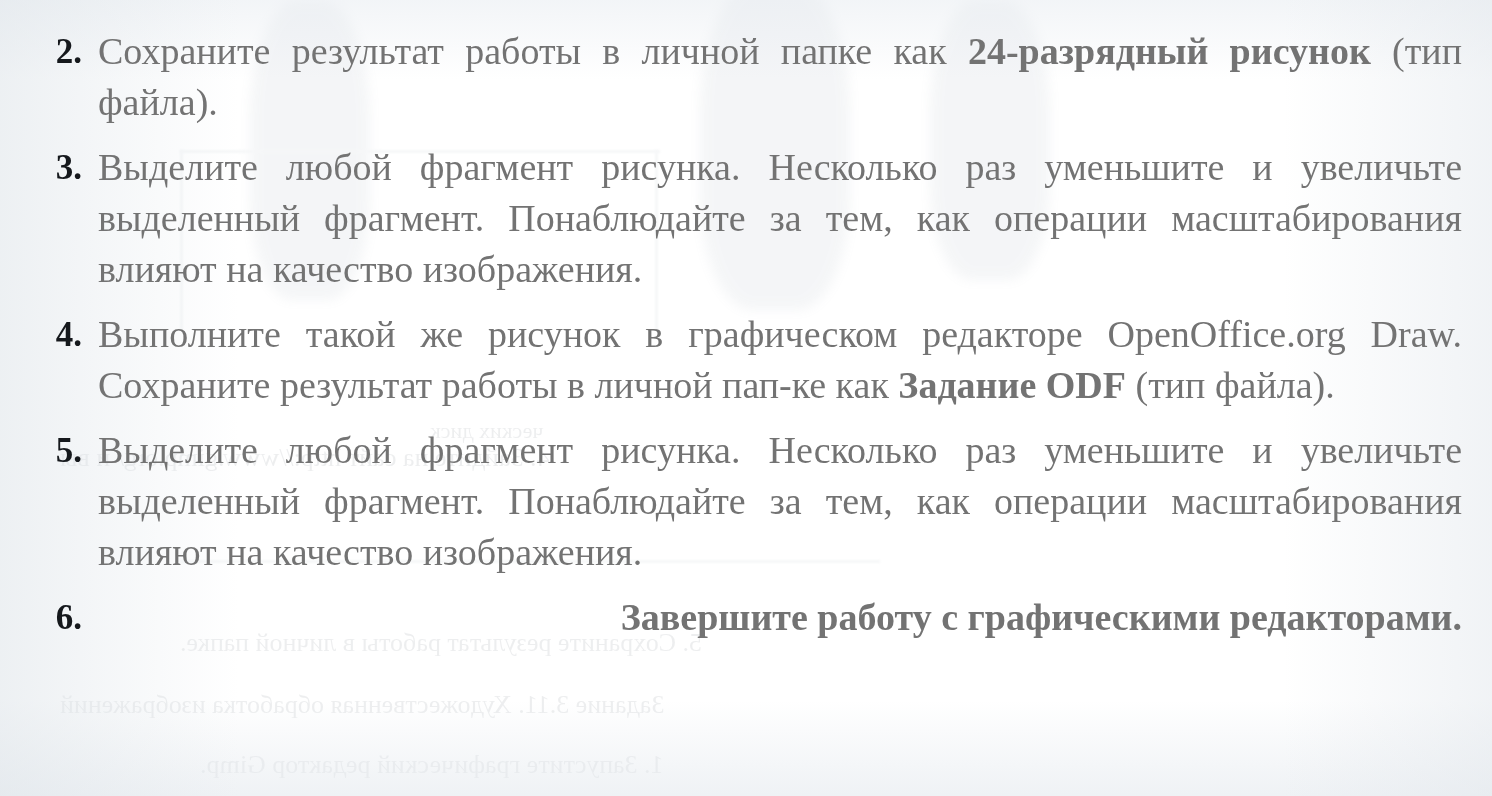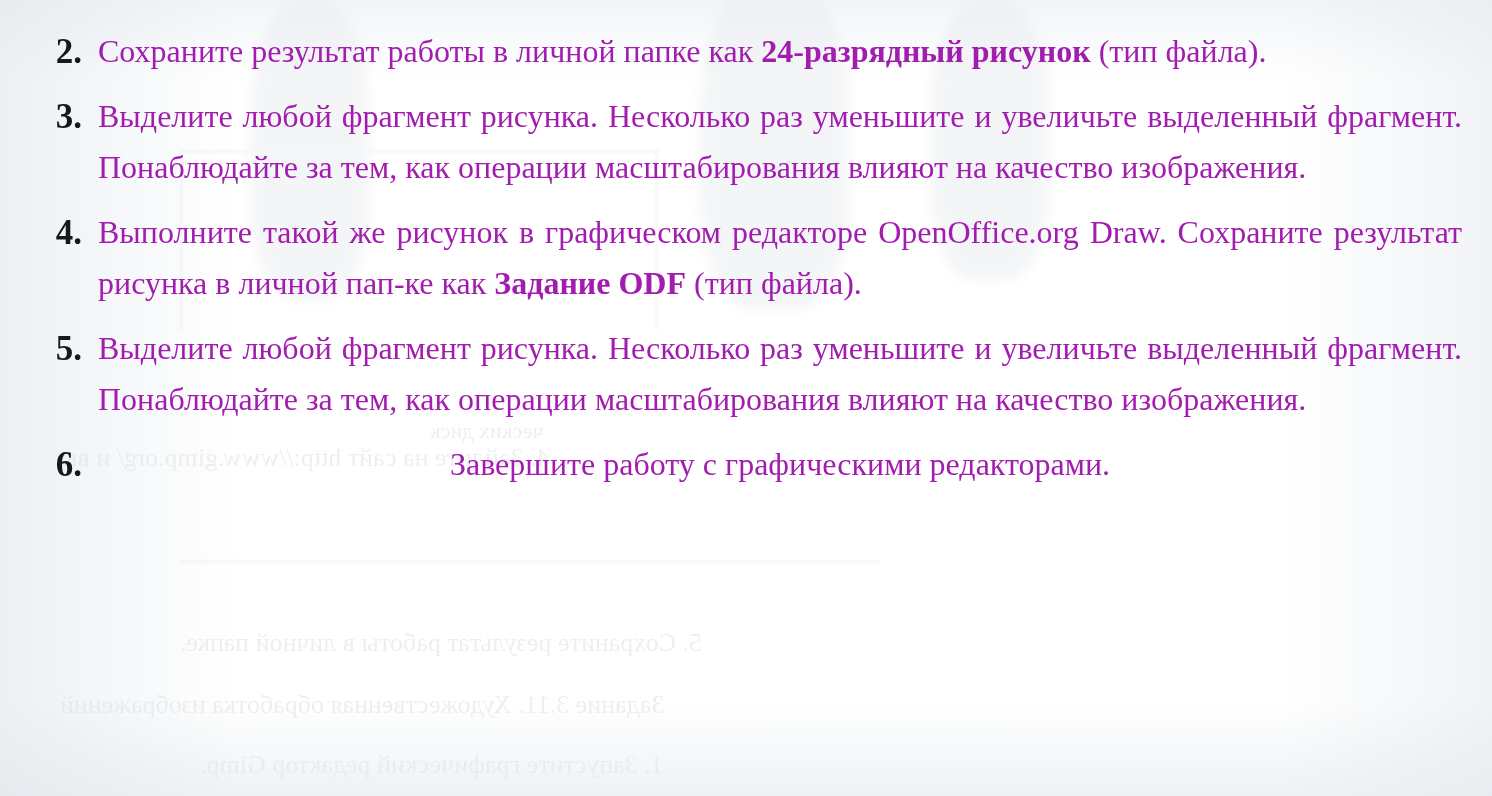--- a/index.html
+++ b/index.html
@@ -76,32 +76,33 @@
     width: 54px;
     text-align: right;
     padding-right: 16px;
     font-weight: bold;
     font-size: 35px;
     line-height: 51px;
     color: #15181c;
   }
   .task-body {
     flex: 1 1 auto;
-    font-size: 32px;
+    font-size: 38px;
     line-height: 51px;
-    color: #a21caf;
+    color: #737373;
     text-align: justify;
     text-justify: inter-word;
     hyphens: manual;
   }
   .task-body b {
     font-weight: bold;
   }
   .no-justify {
-    text-align: center;
+    text-align: right;
+    font-weight: bold;
   }
 </style>
 </head>
 <body>
 
 <div class="page-bleed">
   <div class="bleed-shape" style="left:250px; top:0px; width:120px; height:300px;"></div>
   <div class="bleed-shape" style="left:700px; top:-20px; width:150px; height:330px;"></div>
   <div class="bleed-shape" style="left:930px; top:0px; width:120px; height:280px;"></div>
   <div class="bleed-line" style="left:180px; top:150px; width:480px; height:3px;"></div>
@@ -122,21 +123,21 @@
       <li class="task-item">
         <div class="task-num">2.</div>
         <div class="task-body"><span>Сохраните результат работы в личной папке как </span><b>24-разрядный рисунок</b><span> (тип файла).</span></div>
       </li>
       <li class="task-item">
         <div class="task-num">3.</div>
         <div class="task-body"><span>Выделите любой фрагмент рисунка. Несколько раз уменьшите и увеличьте выделенный фрагмент. Понаблюдайте за тем, как операции масштабирования влияют на качество изображения.</span></div>
       </li>
       <li class="task-item">
         <div class="task-num">4.</div>
-        <div class="task-body"><span>Выполните такой же рисунок в графическом редакторе OpenOffice.org Draw. Сохраните результат рисунка в личной пап-ке как </span><b>Задание ODF</b><span> (тип файла).</span></div>
+        <div class="task-body"><span>Выполните такой же рисунок в графическом редакторе OpenOffice.org Draw. Сохраните результат работы в личной пап-ке как </span><b>Задание ODF</b><span> (тип файла).</span></div>
       </li>
       <li class="task-item">
         <div class="task-num">5.</div>
         <div class="task-body"><span>Выделите любой фрагмент рисунка. Несколько раз уменьшите и увеличьте выделенный фрагмент. Понаблюдайте за тем, как операции масштабирования влияют на качество изображения.</span></div>
       </li>
       <li class="task-item">
         <div class="task-num">6.</div>
         <div class="task-body no-justify"><span>Завершите работу с графическими редакторами.</span></div>
       </li>
     </ol>

